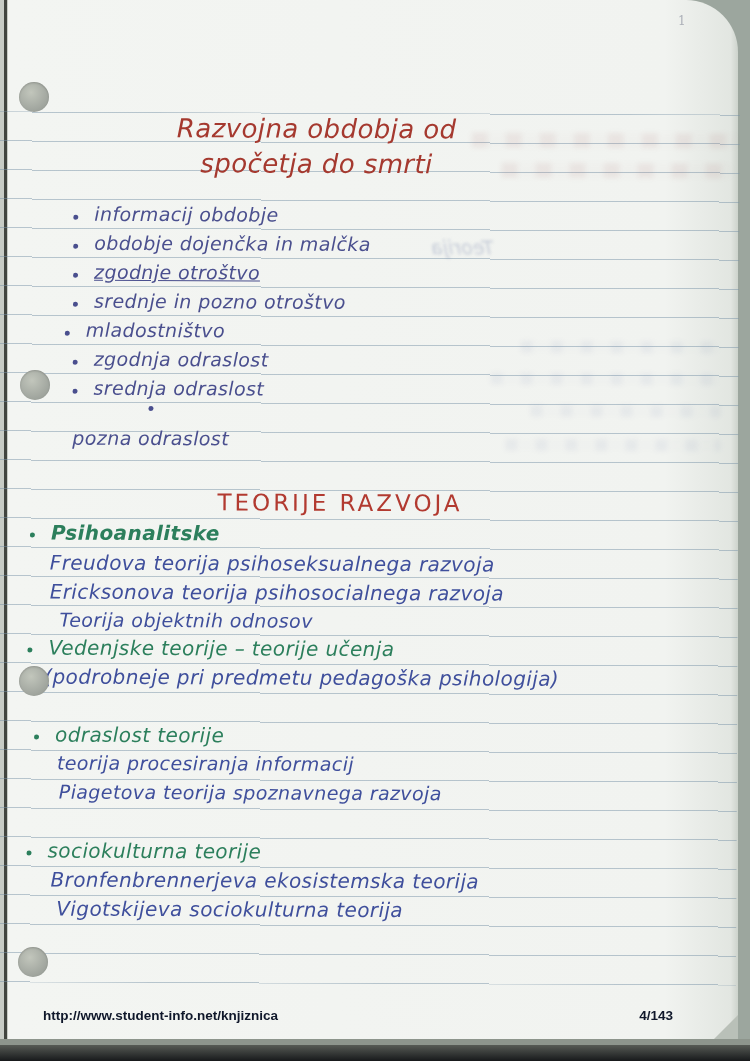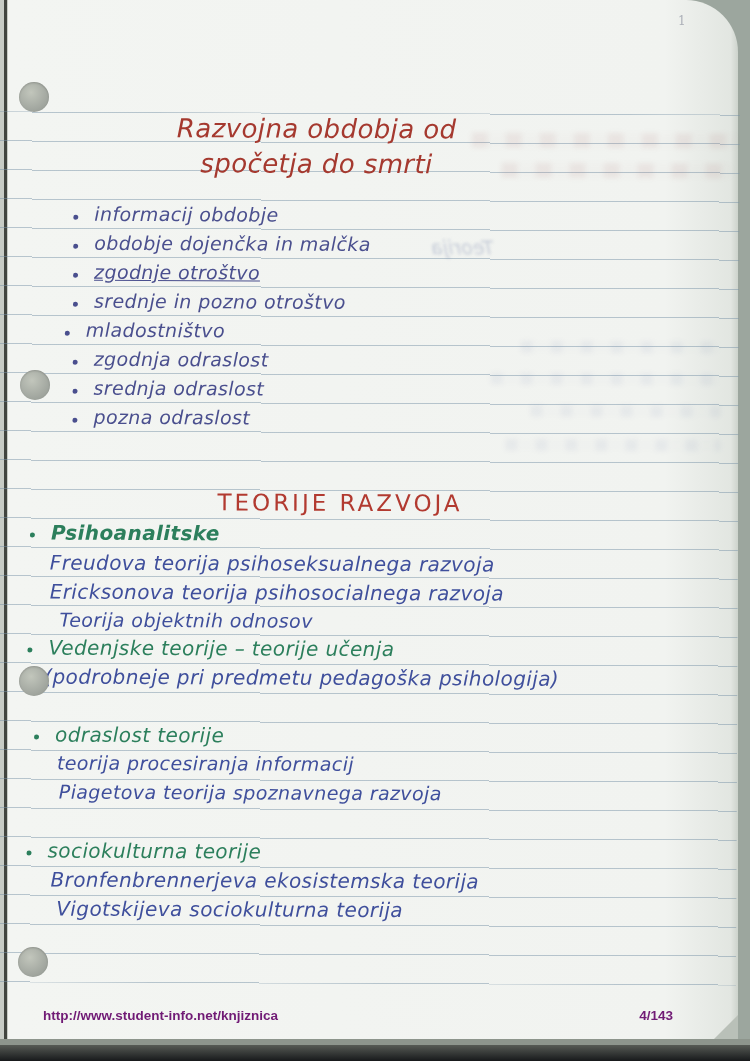--- a/index.html
+++ b/index.html
@@ -41,21 +41,21 @@
   .bleed-red{position:absolute;height:15px;filter:blur(2.5px);opacity:.5;pointer-events:none;
         background:repeating-linear-gradient(90deg,rgba(168,110,110,0.22) 0 16px,rgba(168,110,110,0.04) 16px 34px);}
   .bleed-blue{position:absolute;height:12px;filter:blur(2.5px);opacity:.45;pointer-events:none;
         background:repeating-linear-gradient(90deg,rgba(120,135,175,0.20) 0 12px,rgba(120,135,175,0.03) 12px 30px);}
   
   #corner-num{position:absolute;left:678px;top:14px;color:#959aa6;font-size:12px;opacity:.75;
         font-family:"DejaVu Serif",serif;}
   
   #footer{position:absolute;left:0;top:1008px;width:731px;padding:0 58px 0 43px;box-sizing:border-box;
         display:flex;justify-content:space-between;
-        font-family:"Liberation Sans",sans-serif;font-weight:bold;font-size:13.5px;color:#701a75;}
+        font-family:"Liberation Sans",sans-serif;font-weight:bold;font-size:13.5px;color:#0f172a;}
 </style>
 </head>
 <body>
 
 <div id="page">
 
   <div id="paper"></div>
   <div id="left-strip"></div>
   <div id="left-edge-line"></div>
 
@@ -94,21 +94,21 @@
       <span>mladostništvo</span>
       </div>
     <div class="hw violet row" style="left:72px;top:378px;">
       <span class="dot v"></span>
       <span>srednja odraslost</span>
       </div>
     <div class="hw violet row" style="left:72px;top:349px;">
       <span class="dot v"></span>
       <span>zgodnja odraslost</span>
       </div>
-    <div class="hw violet row" style="left:72px;top:407px;">
+    <div class="hw violet row" style="left:72px;top:407px;flex-direction:column;">
       <span class="dot v"></span>
       <span>pozna odraslost</span>
       </div>
 
     <div class="hw red-caps" style="left:150px;top:490px;width:380px;text-align:center;">TEORIJE RAZVOJA</div>
 
     <div class="hw green row" style="left:30px;top:522px;font-weight:bold;">
       <span class="dot g"></span>
       <span>Psihoanalitske</span>
       </div>

